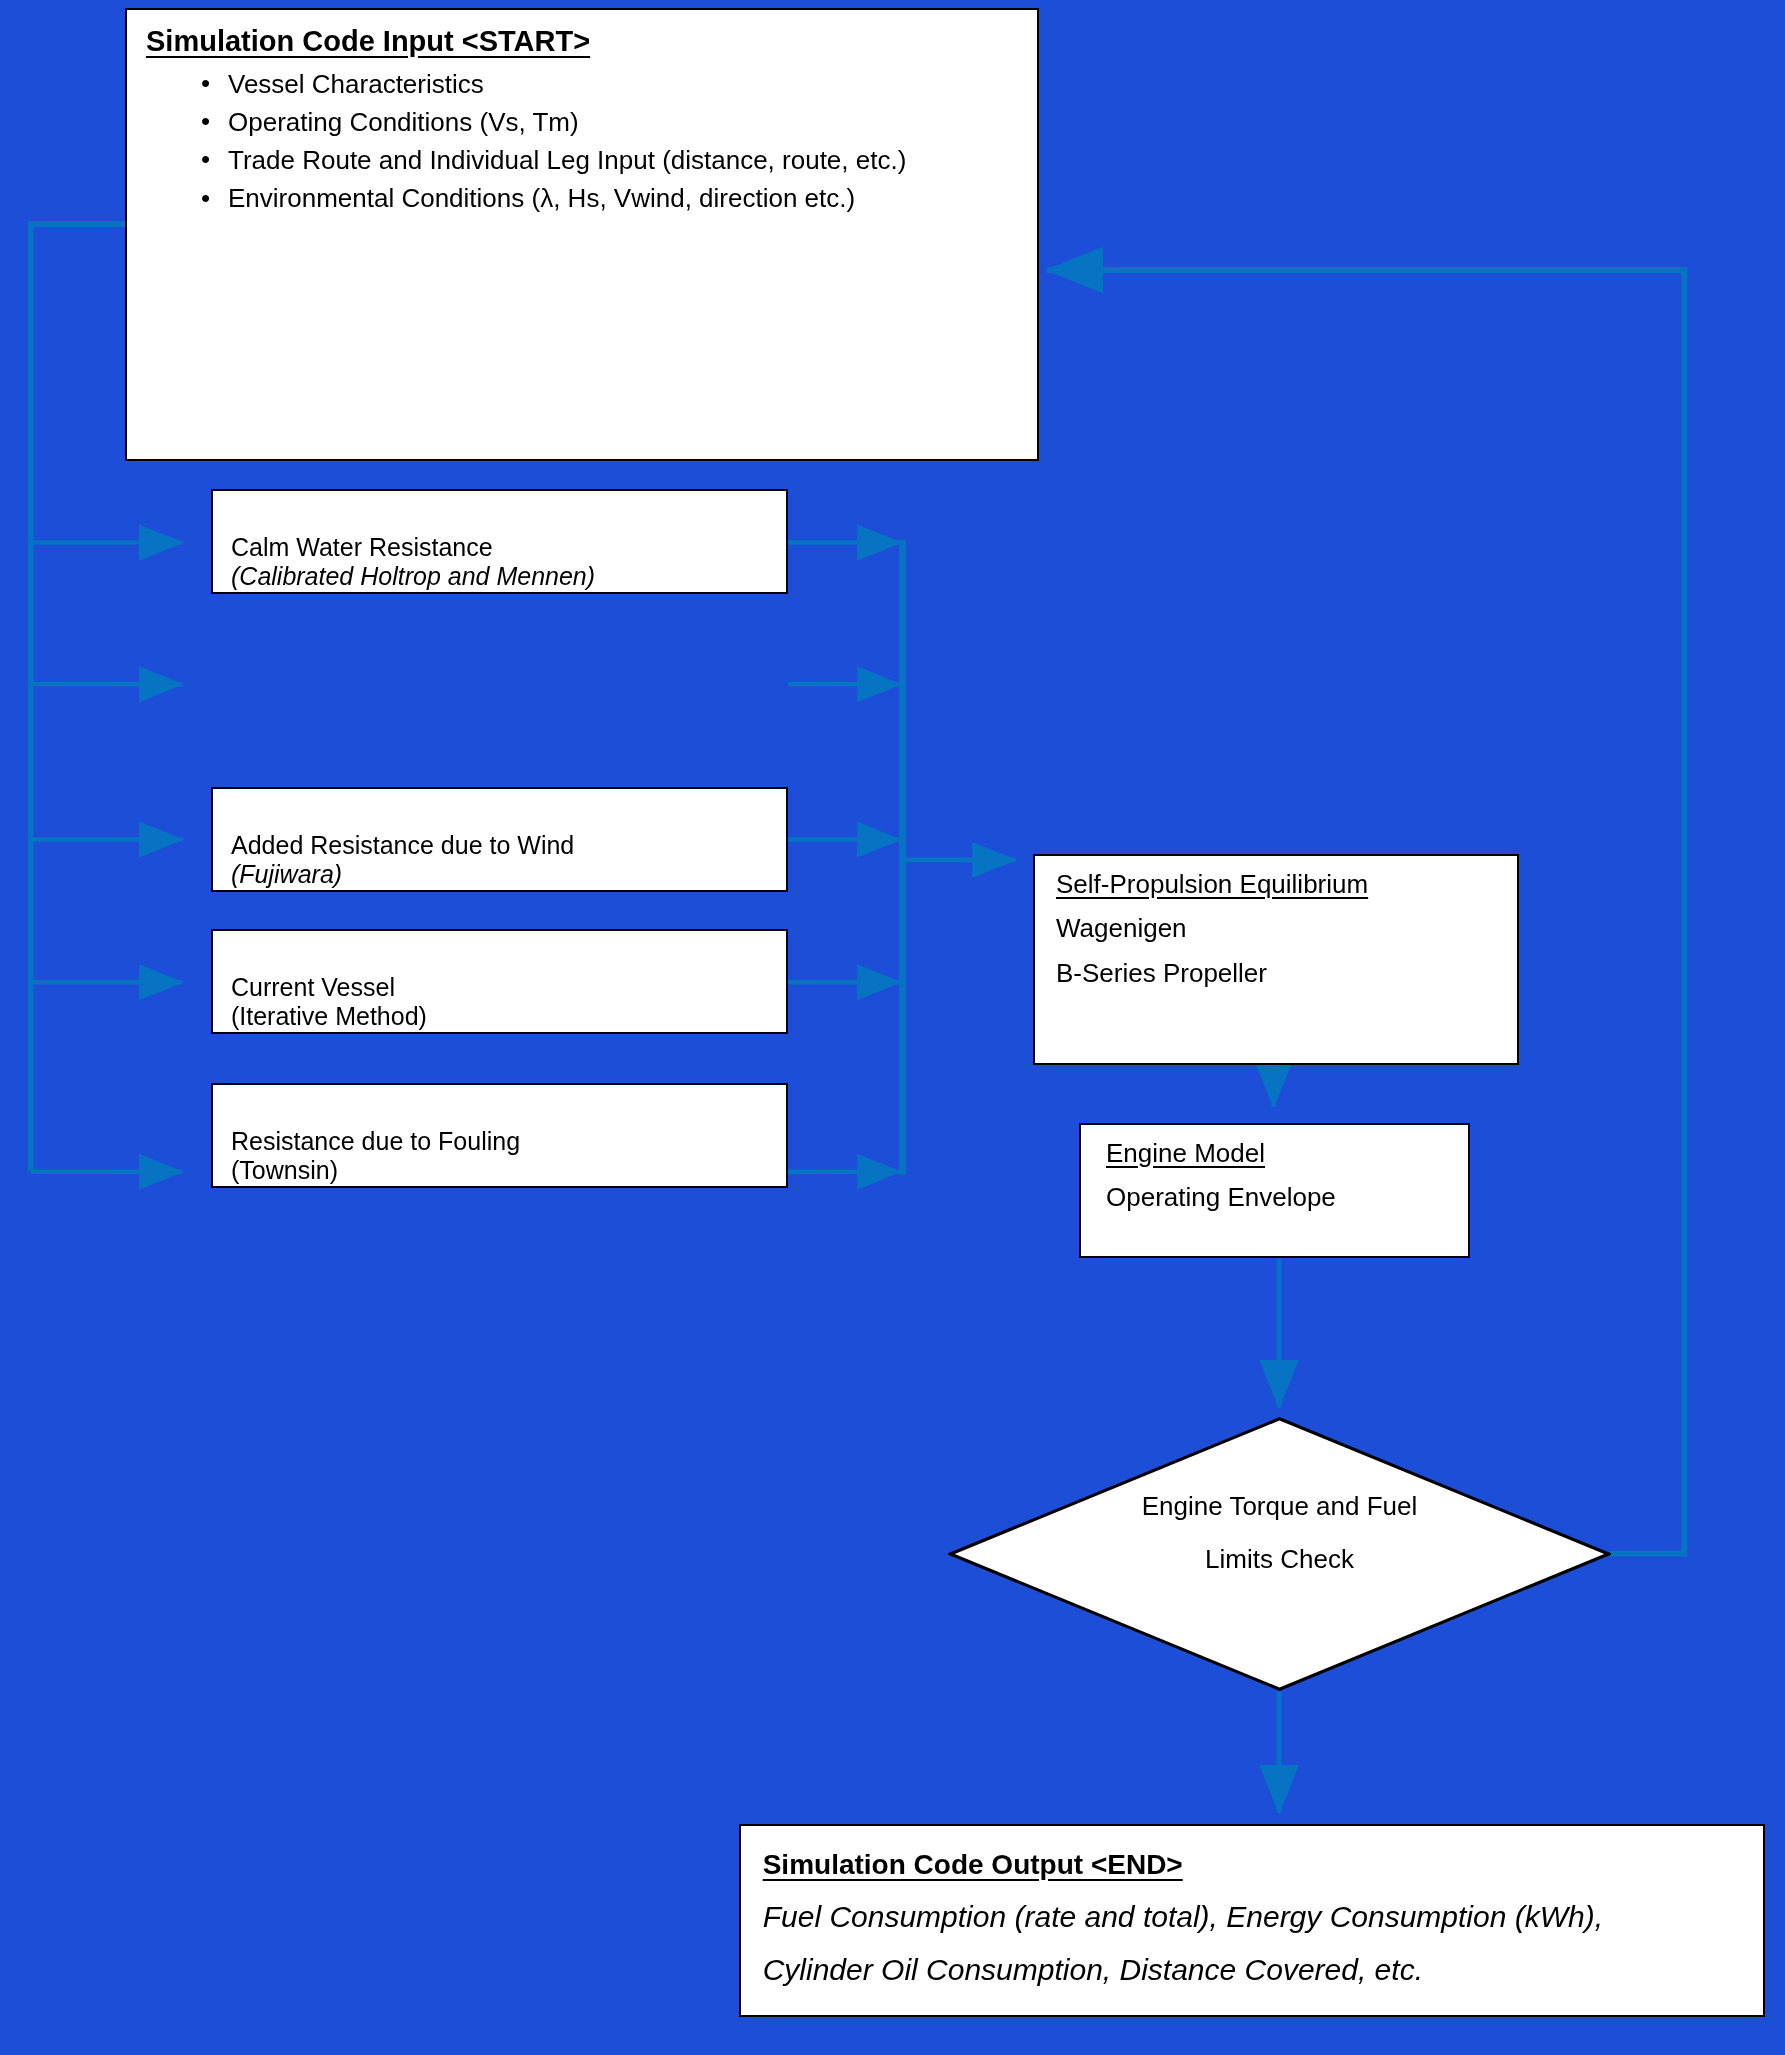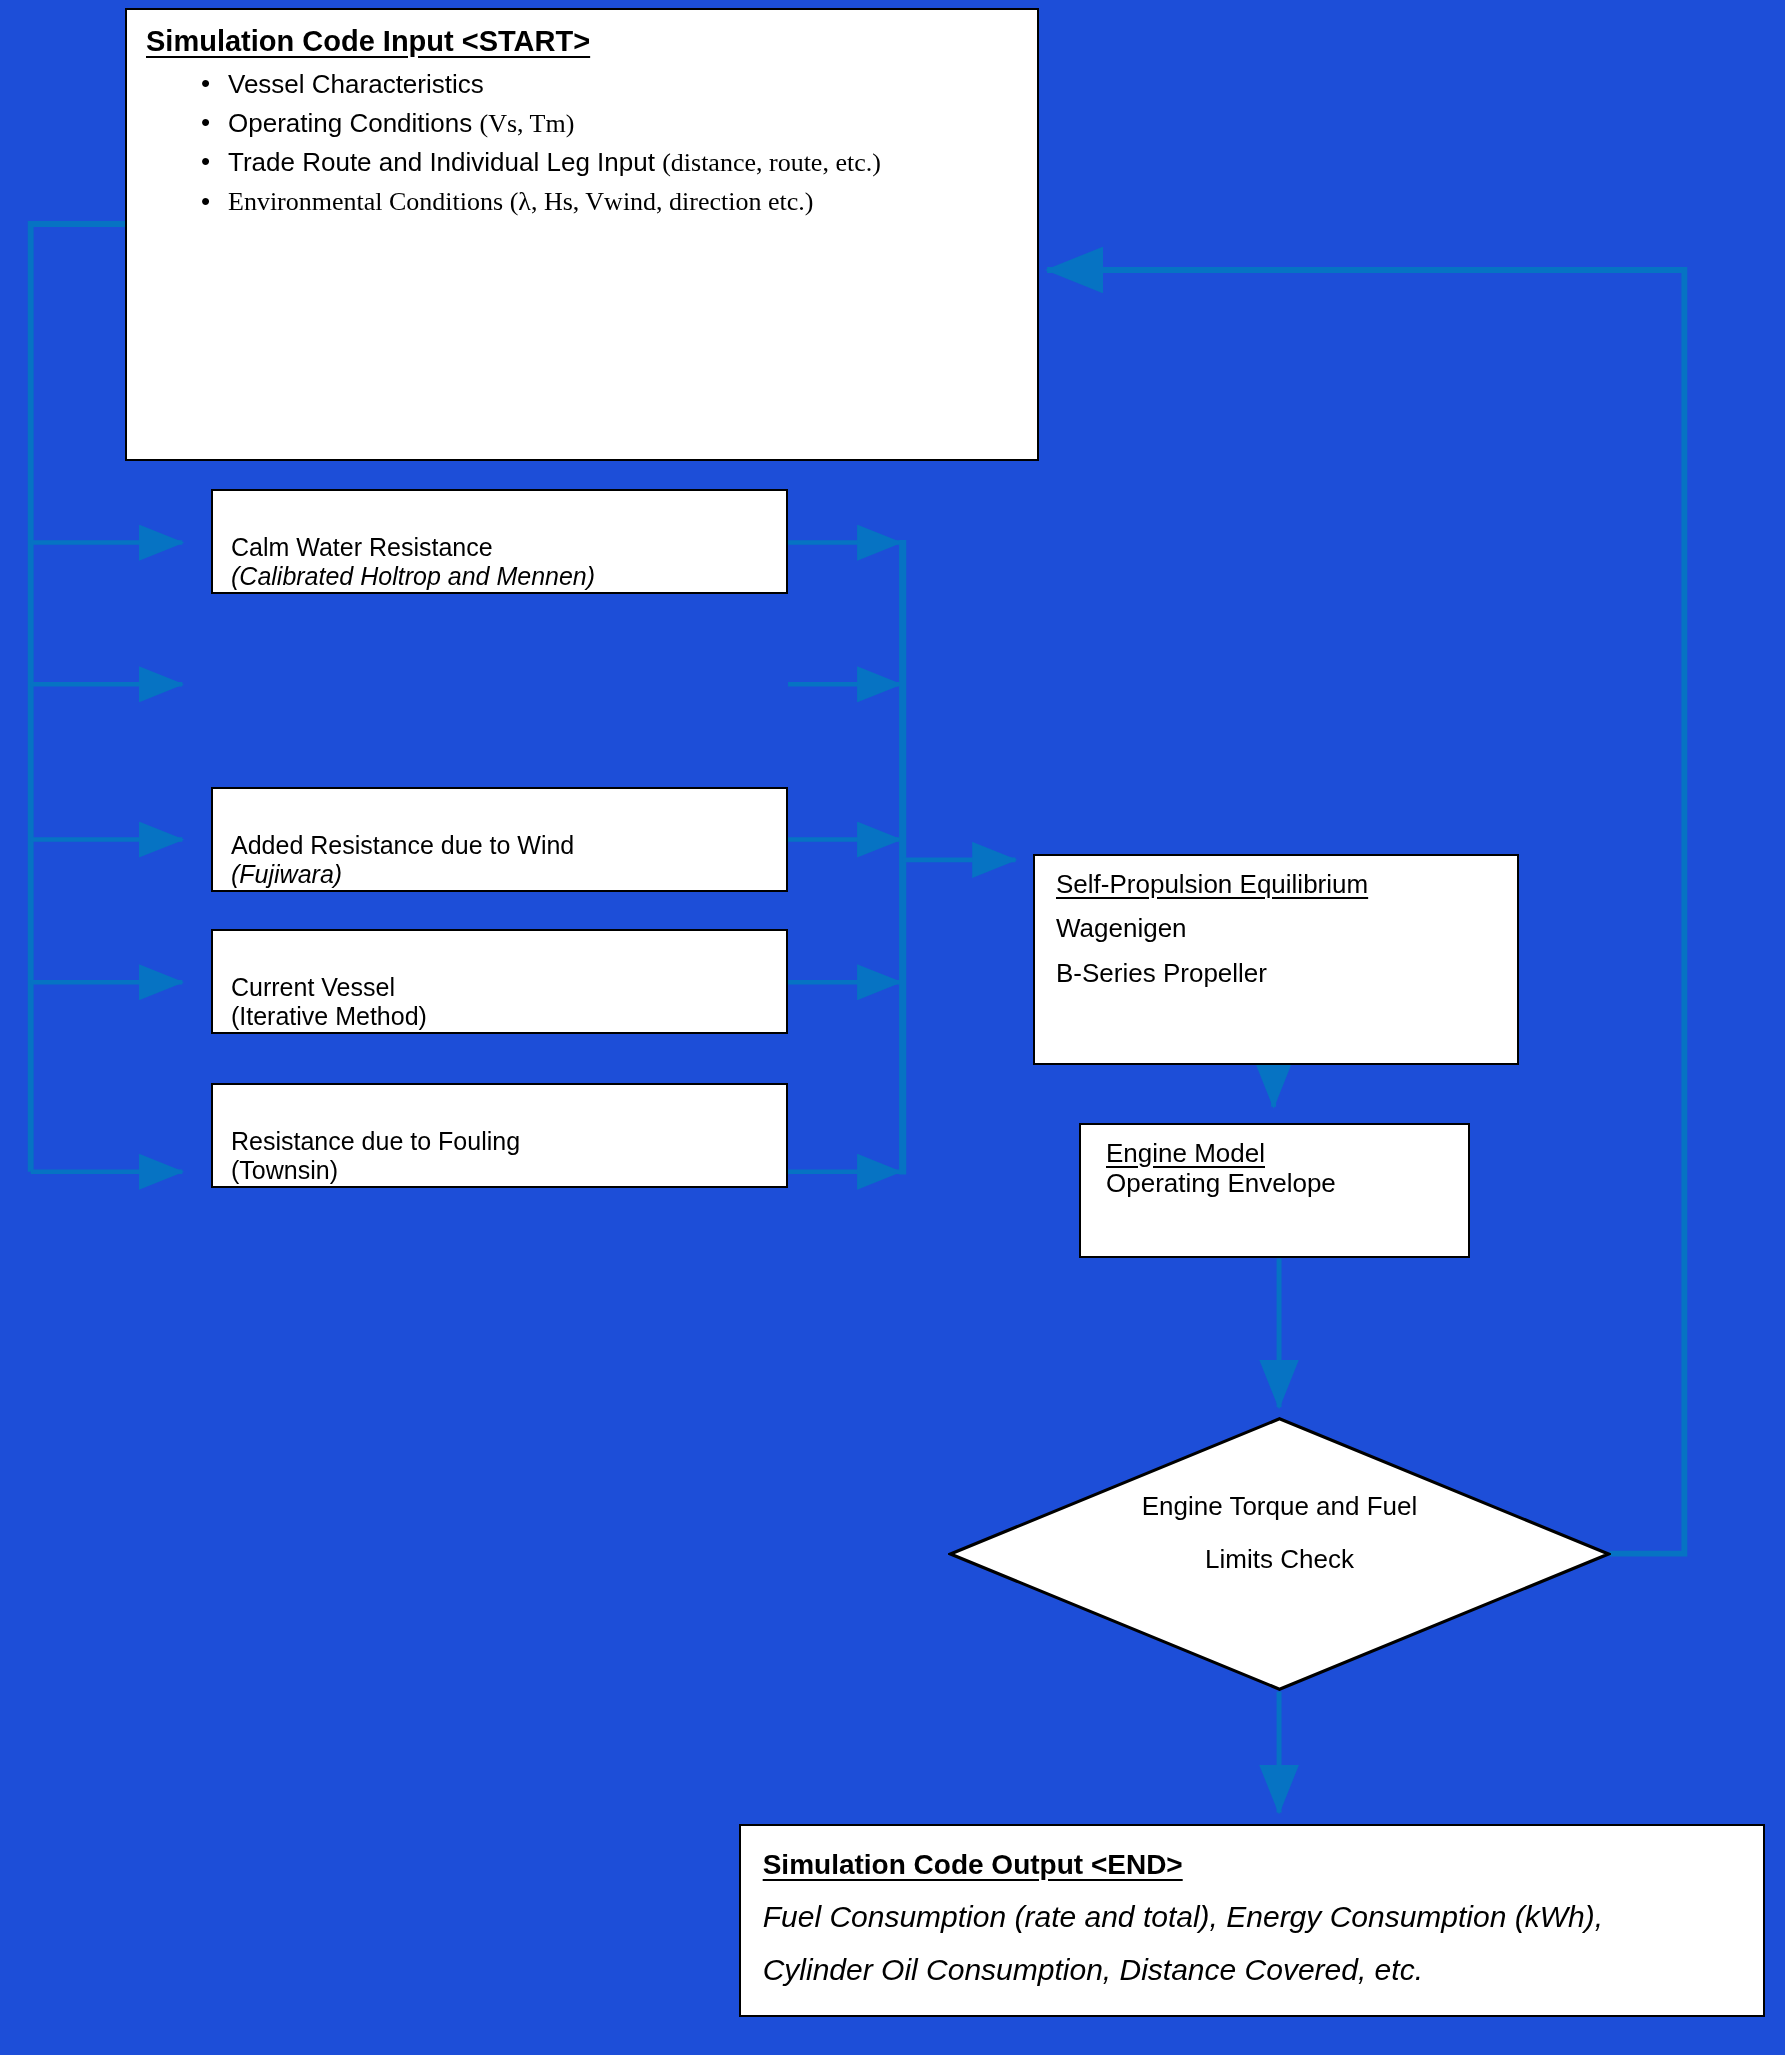--- a/index.html
+++ b/index.html
@@ -69,21 +69,21 @@
     font-family: "Liberation Sans", sans-serif;
   }
   .bullets li::before {
     content: "\2022";
     position: absolute;
     left: 55px;
     top: -0.9px;
     font-size: 26px;
     line-height: 1.47;
   }
-  .serif { font-family: Liberation Serif, serif; }
+  .serif { font-family: Liberation Sans, sans-serif; }
 
   
   .res-box {
     left: 211px;
     width: 577px;
     height: 103px;
     border-width: 2.3px;
   }
   .res-box .node-inner {
     padding: 9px 0 0 18px;
@@ -156,21 +156,21 @@
     line-height: 1.1;
     color: #000;
     text-decoration: underline;
     text-underline-offset: 3.6px;
     white-space: nowrap;
   }
   .em-line {
     font-size: 26px;
     line-height: 1.1;
     color: #000;
-    margin-top: 2px;
+    margin-top: 16px;
     white-space: nowrap;
   }
 
   
   #decision {
     position: absolute;
     left: 948px;
     top: 1417px;
     width: 663px;
     height: 274px;

